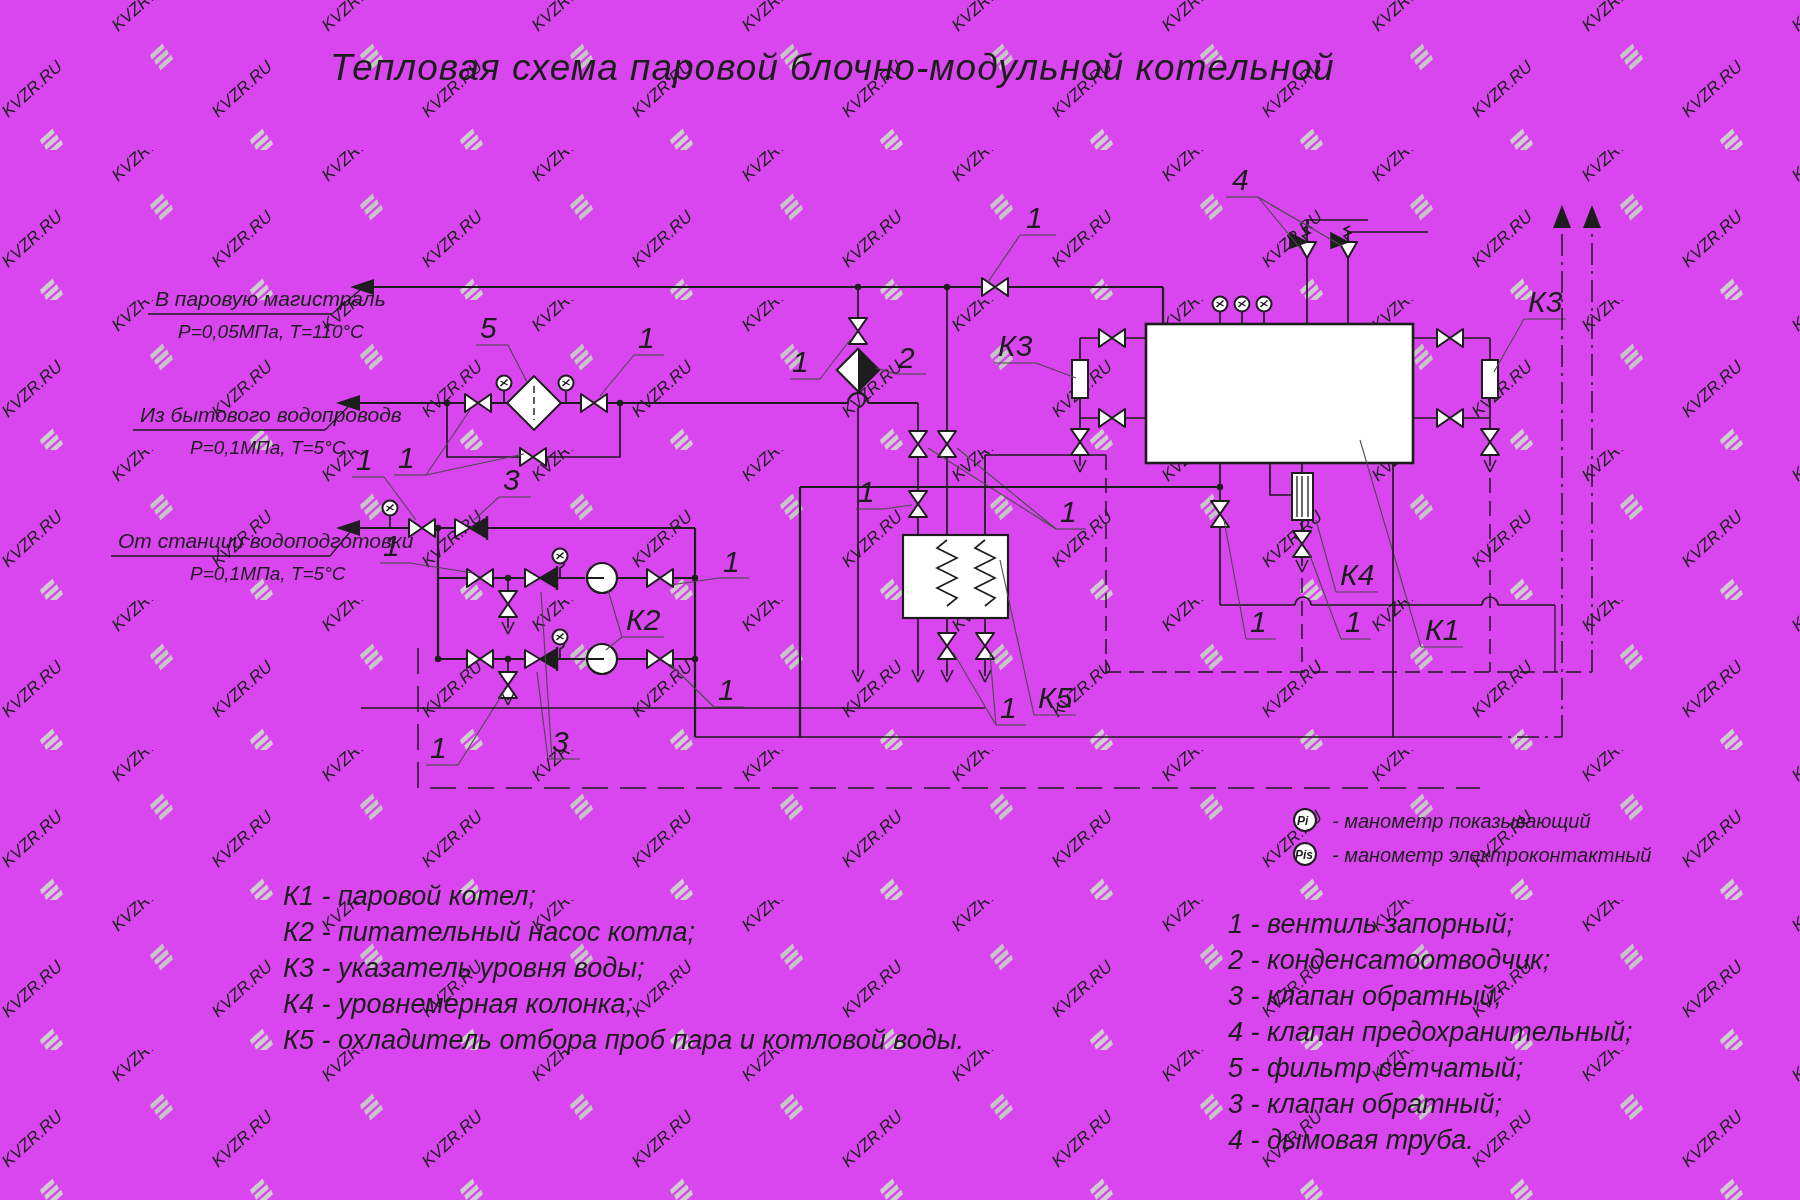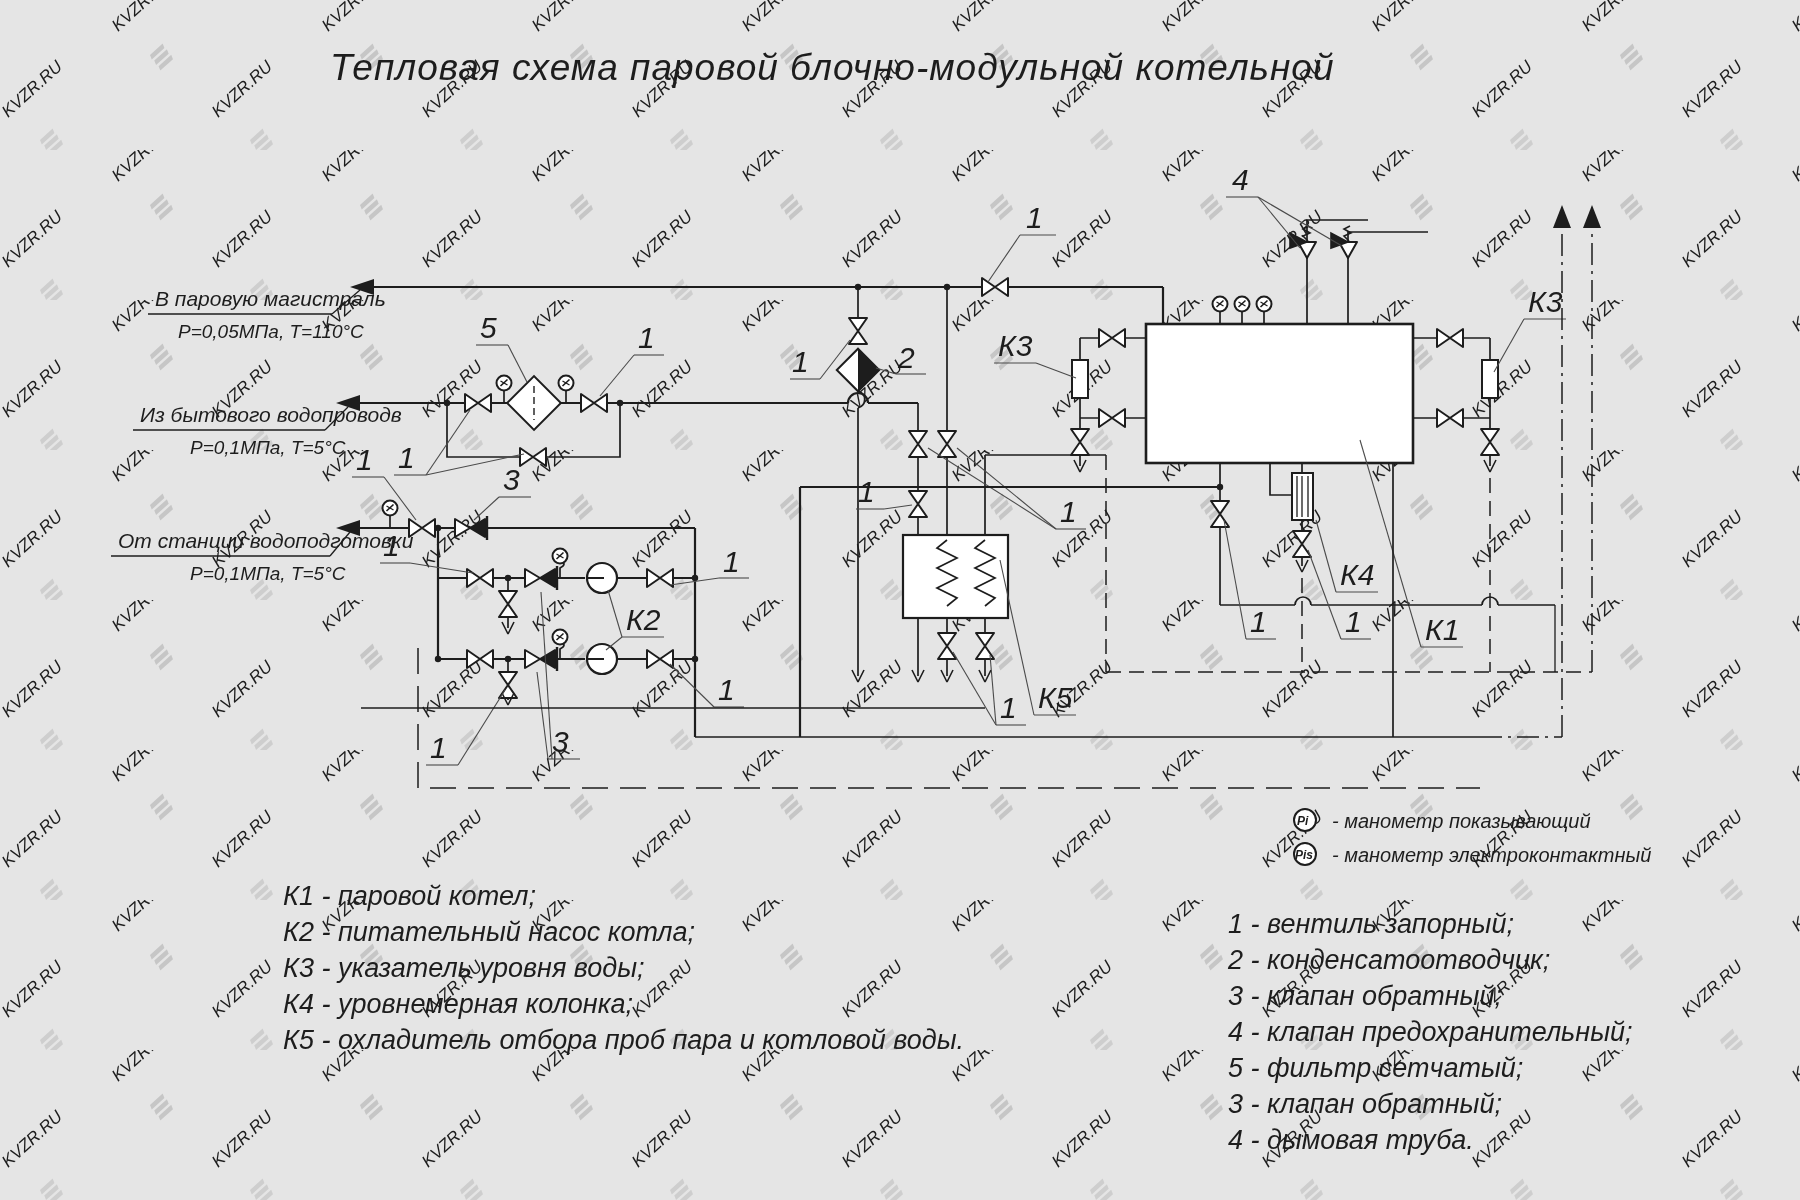--- a/index.html
+++ b/index.html
@@ -1,16 +1,16 @@
 <!DOCTYPE html>
 <html><head>
 <meta charset="utf-8">
 <style>
   html,body{margin:0;padding:0;background:#ffffff;}
-  .page{width:1800px;height:1200px;position:relative;overflow:hidden;background:#e5e5e5;}
+  .page{width:1800px;height:1200px;position:relative;overflow:hidden;background:#d946ef;}
   svg text{font-family:"Liberation Sans",sans-serif;font-style:italic;fill:#1d1d1d;}
   .t-title{font-size:37px;letter-spacing:1px;}
   .t-io{font-size:21px;}
   .t-io2{font-size:19px;}
   .t-call{font-size:30px;}
   .t-legend{font-size:27px;}
   .t-gauge{font-size:20px;}
   .t-sym{font-size:12px;font-weight:bold;}
   .pipe{stroke:#1d1d1d;stroke-width:2.2;fill:none;}
   .pipe2{stroke:#1d1d1d;stroke-width:1.7;fill:none;}

